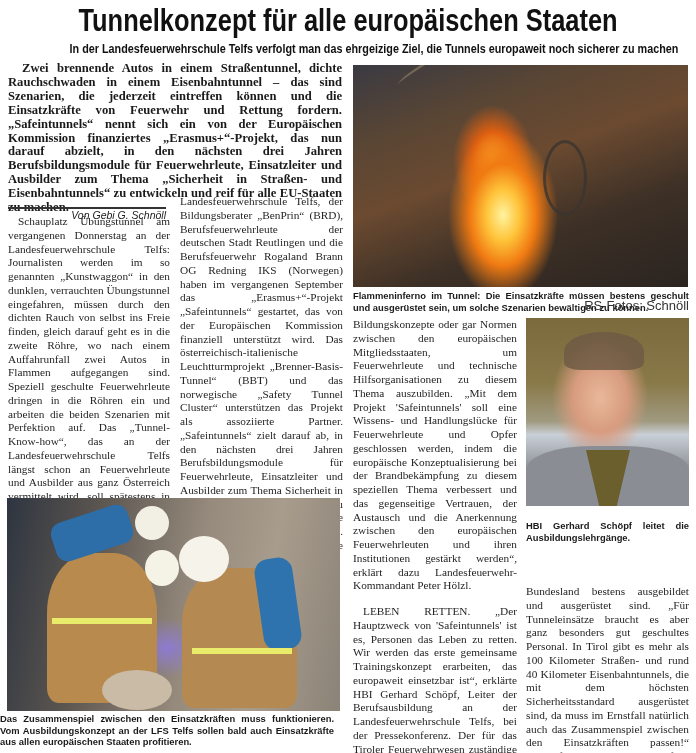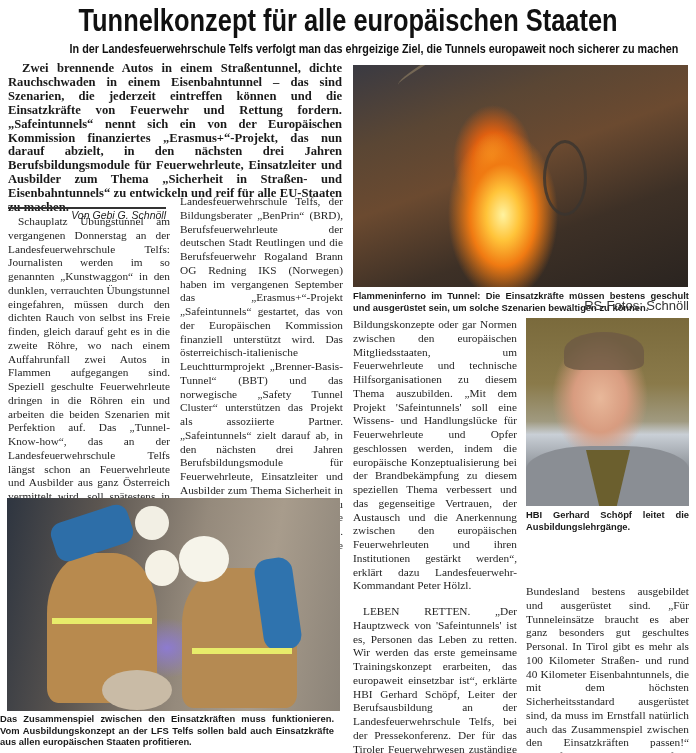--- a/index.html
+++ b/index.html
@@ -75,21 +75,21 @@
     background:#6e5a44; opacity:.85;
   }
   .portrait-jacket {
     left:0px; top:128px; width:163px; height:60px; background:#8a8e94;
     border-radius:40% 40% 0 0;
   }
   .portrait-collar {
     left:60px; top:132px; width:44px; height:56px; background:#6b5f2e;
     clip-path:polygon(0 0,100% 0,70% 100%,30% 100%);
   }
-  .cap-portrait { left:526px; top:509px; width:163px; }
+  .cap-portrait { left:526px; top:520px; width:163px; }
   .photo-ff {
     left:7px; top:498px; width:333px; height:213px;
     background:
       radial-gradient(ellipse 40px 30px at 160px 150px, #8d7bd0 0%, rgba(120,100,190,0) 100%),
       linear-gradient(100deg, #2e3540 0%, #5b5550 25%, #958a7c 55%, #a89c8c 75%, #8b8378 100%);
   }
   .ff-person1 { left:40px; top:55px; width:110px; height:150px; background:#b88a4e; border-radius:40% 40% 10% 10%; }
   .ff-person2 { left:175px; top:70px; width:115px; height:140px; background:#b58a52; border-radius:40% 40% 10% 10%; }
   .ff-helmet1 { left:128px; top:8px; width:34px; height:34px; background:#f2efe4; border-radius:50%; }
   .ff-helmet2 { left:138px; top:52px; width:34px; height:36px; background:#f5f2e6; border-radius:50%; }

